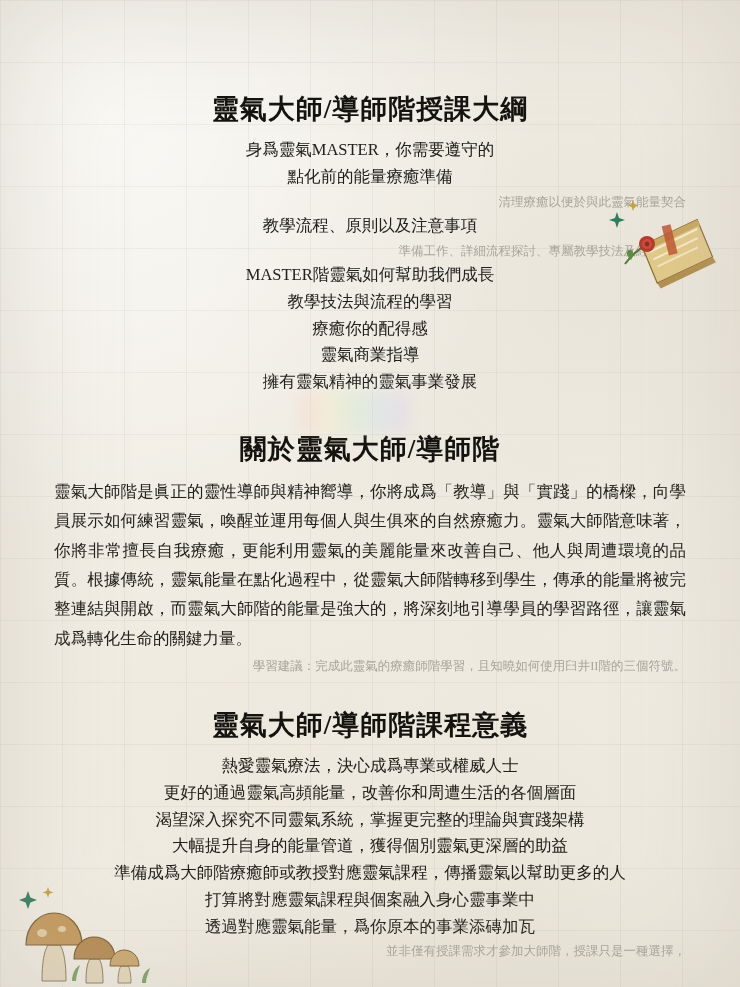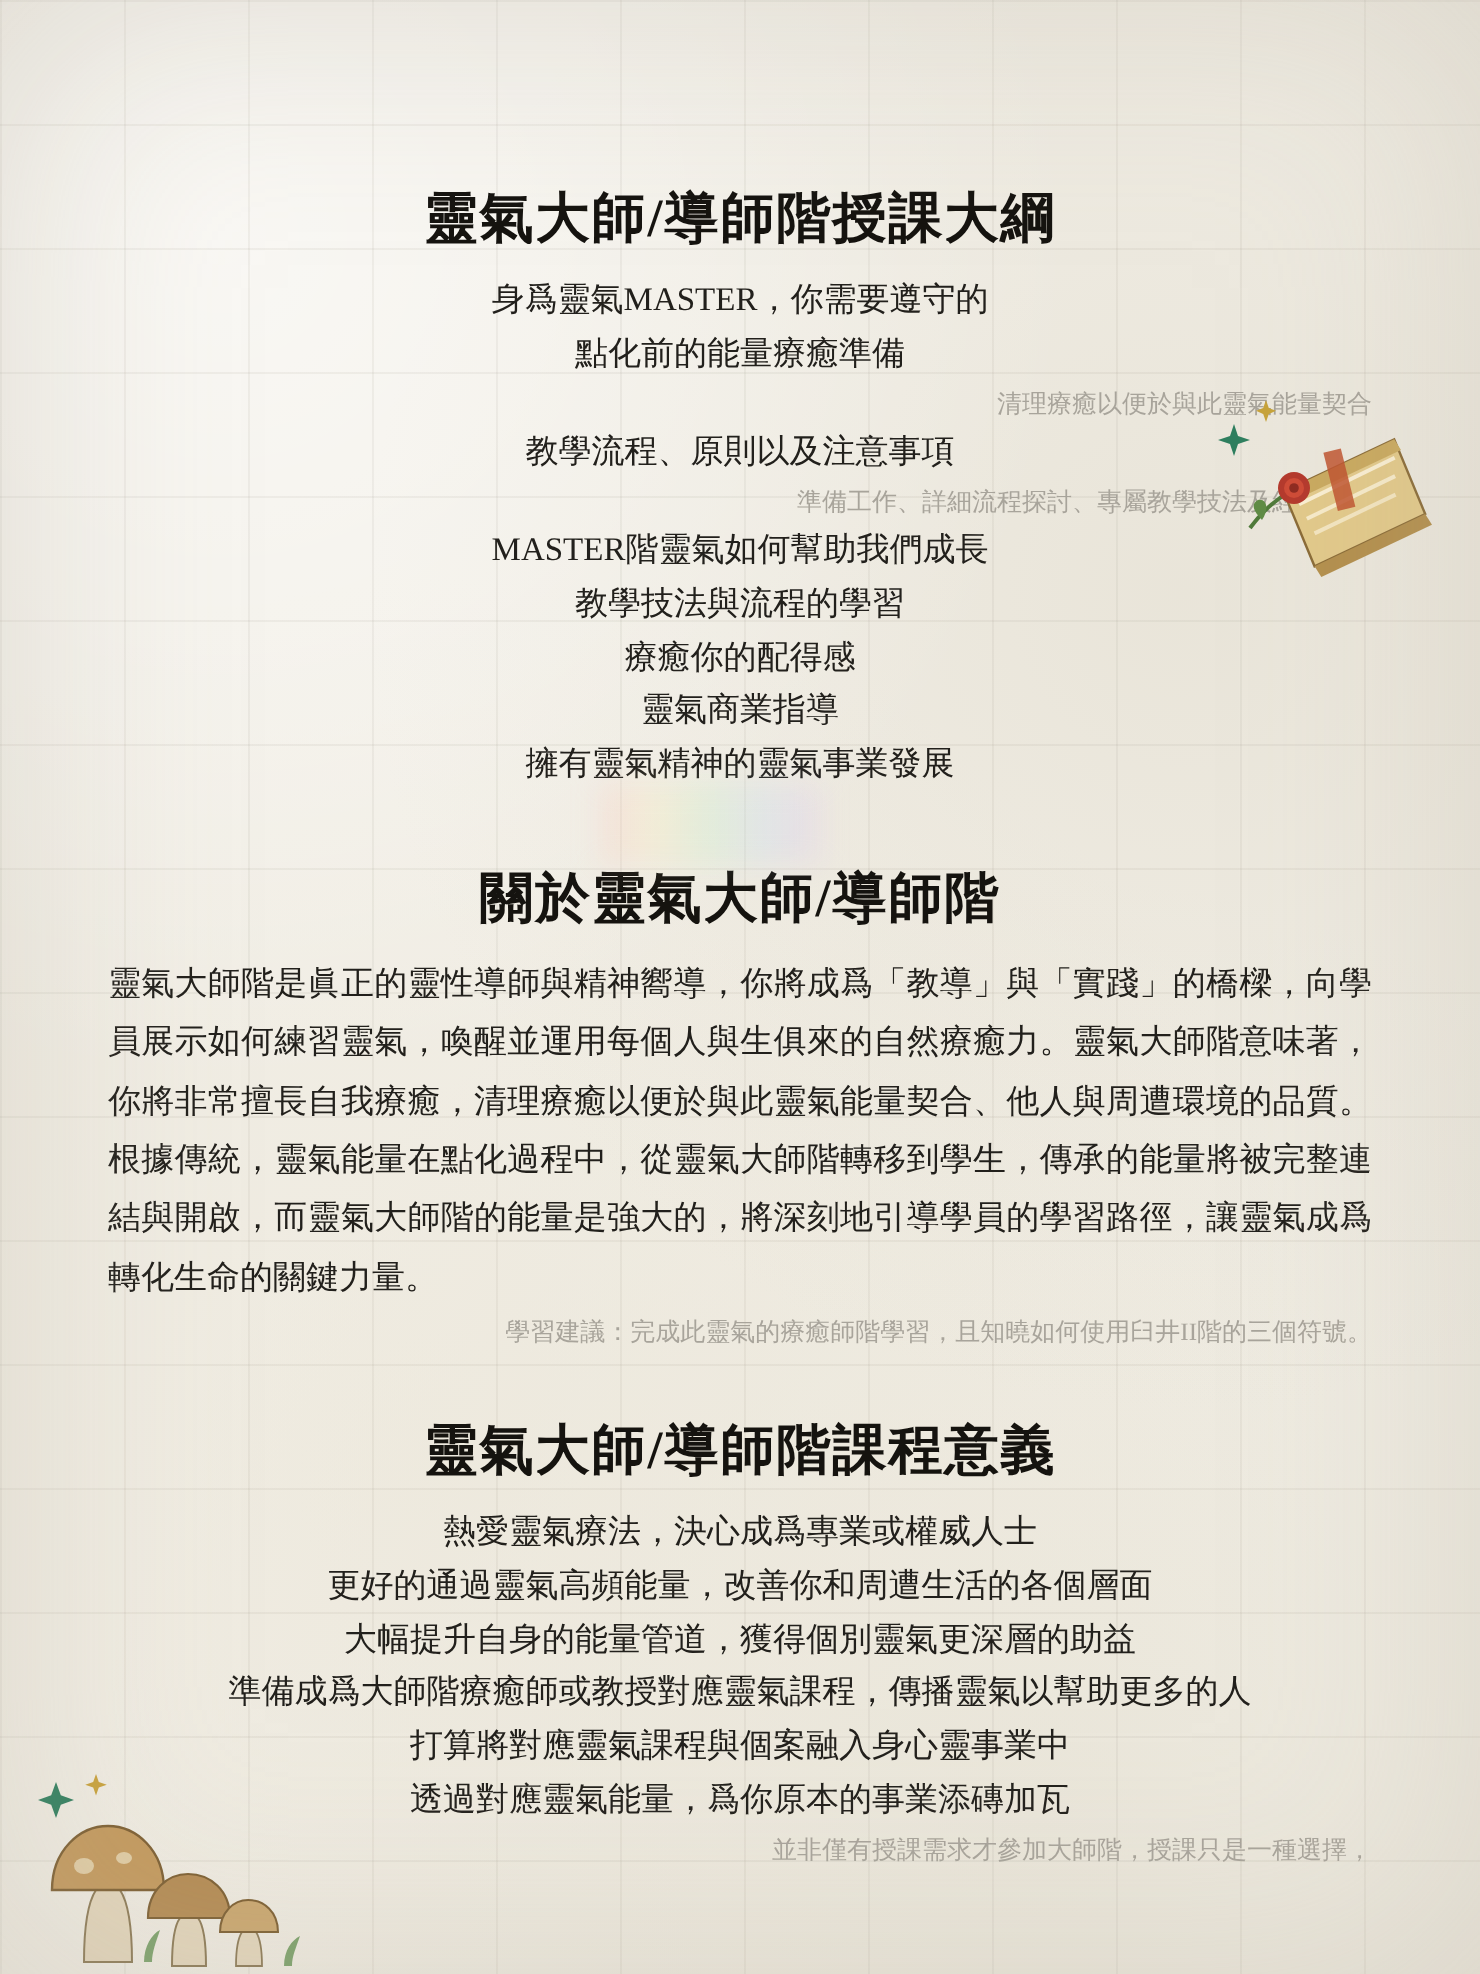--- a/index.html
+++ b/index.html
@@ -152,30 +152,31 @@
     <p class="center-line">教學技法與流程的學習</p>
     <p class="center-line">療癒你的配得感</p>
     <p class="center-line">靈氣商業指導</p>
     <p class="center-line">擁有靈氣精神的靈氣事業發展</p>
   </div>
 
   <div class="spacer-lg"></div>
 
   <div class="section">
     <h1 class="section-title">關於靈氣大師/導師階</h1>
-    <p class="para">靈氣大師階是眞正的靈性導師與精神嚮導，你將成爲「教導」與「實踐」的橋樑，向學員展示如何練習靈氣，喚醒並運用每個人與生俱來的自然療癒力。靈氣大師階意味著，你將非常擅長自我療癒，清理療癒以便於與此靈氣能量契合、他人與周遭環境的品質。根據傳統，靈氣能量在點化過程中，從靈氣大師階轉移到學生，傳承的能量將被完整連結與開啟，而靈氣大師階的能量是強大的，將深刻地引導學員的學習路徑，讓靈氣成爲轉化生命的關鍵力量。</p>
+    <p class="para">靈氣大師階是眞正的靈性導師與精神嚮導，你將成爲「教導」與「實踐」的橋樑，向學員展示如何練習靈氣，喚醒並運用每個人與生俱來的自然療癒力。靈氣大師階意味著，你將非常擅長自我療癒，更能利用靈氣的美麗能量來改善自己、他人與周遭環境的品質。根據傳統，靈氣能量在點化過程中，從靈氣大師階轉移到學生，傳承的能量將被完整連結與開啟，而靈氣大師階的能量是強大的，將深刻地引導學員的學習路徑，讓靈氣成爲轉化生命的關鍵力量。</p>
     <p class="para-note">學習建議：完成此靈氣的療癒師階學習，且知曉如何使用臼井II階的三個符號。</p>
   </div>
 
   <div class="spacer-md"></div>
 
   <div class="section">
     <h1 class="section-title">靈氣大師/導師階課程意義</h1>
     <p class="center-line">熱愛靈氣療法，決心成爲專業或權威人士</p>
     <p class="center-line">更好的通過靈氣高頻能量，改善你和周遭生活的各個層面</p>
+    <p class="center-line">渴望深入探究不同靈氣系統，掌握更完整的理論與實踐架構</p>
     <p class="center-line">大幅提升自身的能量管道，獲得個別靈氣更深層的助益</p>
     <p class="center-line">準備成爲大師階療癒師或教授對應靈氣課程，傳播靈氣以幫助更多的人</p>
     <p class="center-line">打算將對應靈氣課程與個案融入身心靈事業中</p>
     <p class="center-line">透過對應靈氣能量，爲你原本的事業添磚加瓦</p>
     <p class="center-line sub">並非僅有授課需求才參加大師階，授課只是一種選擇，</p>
 
   </div>
 
 </div>
 

